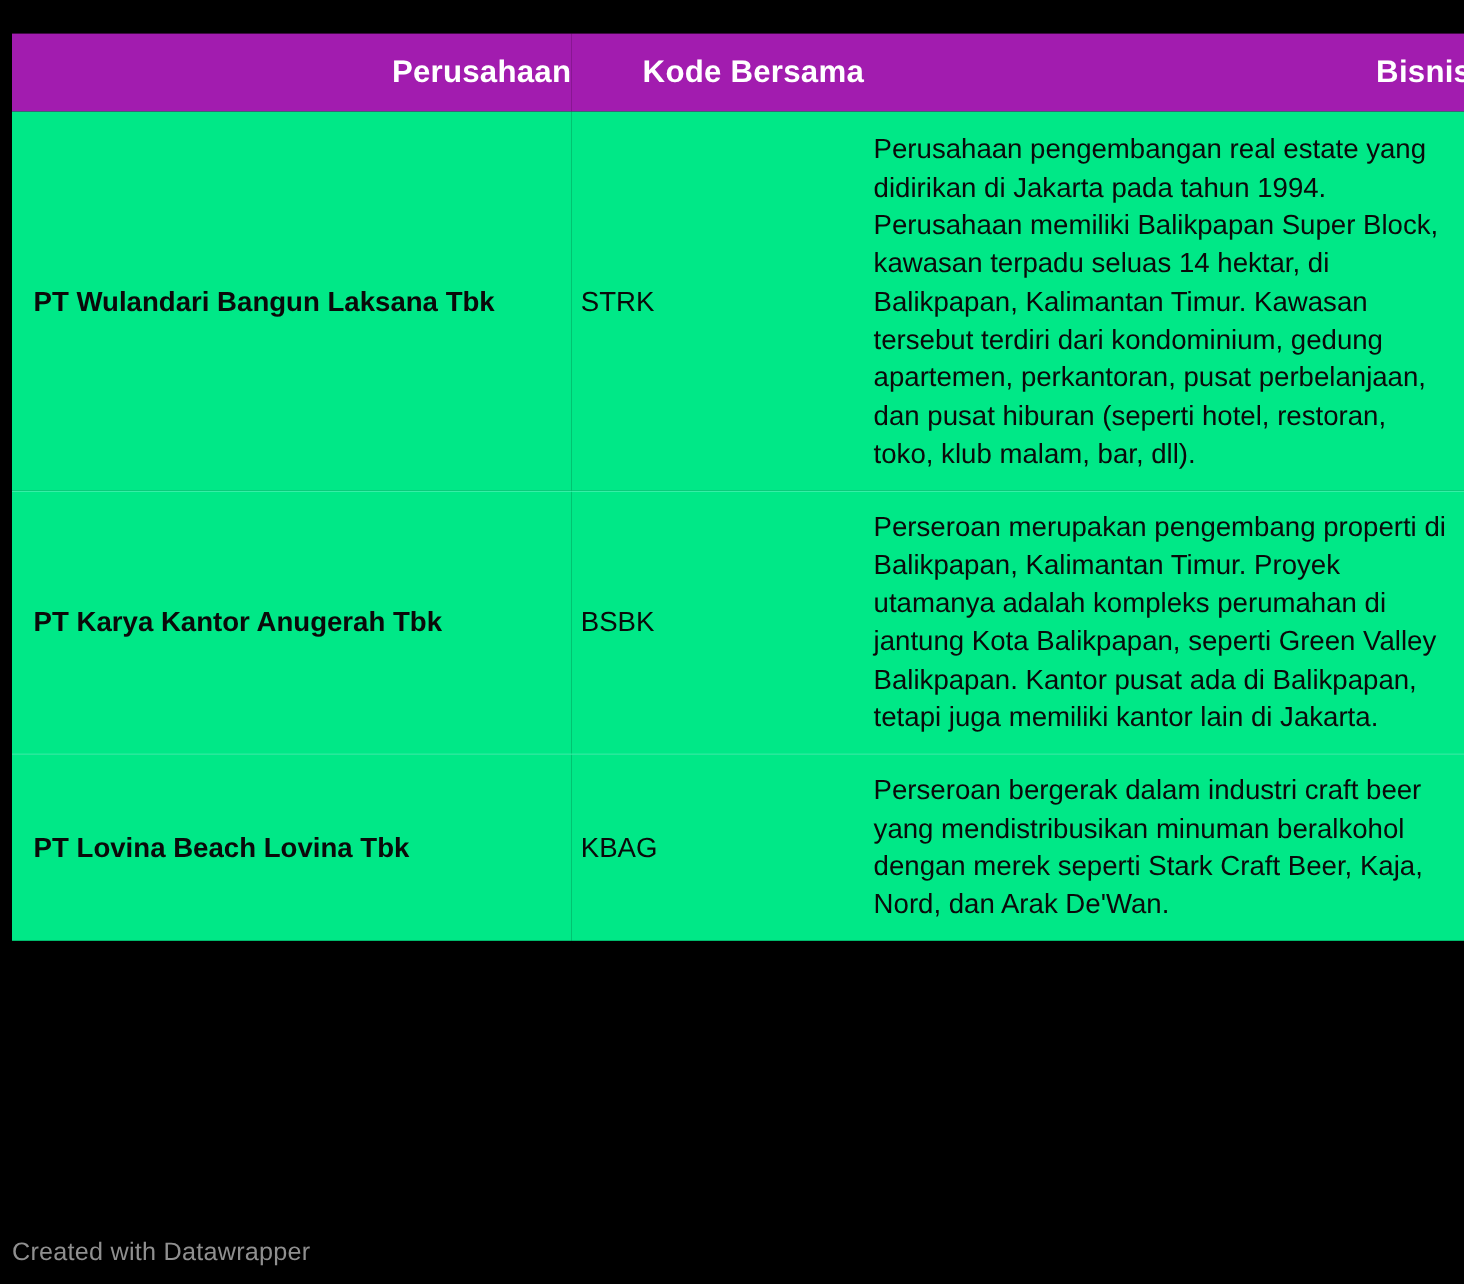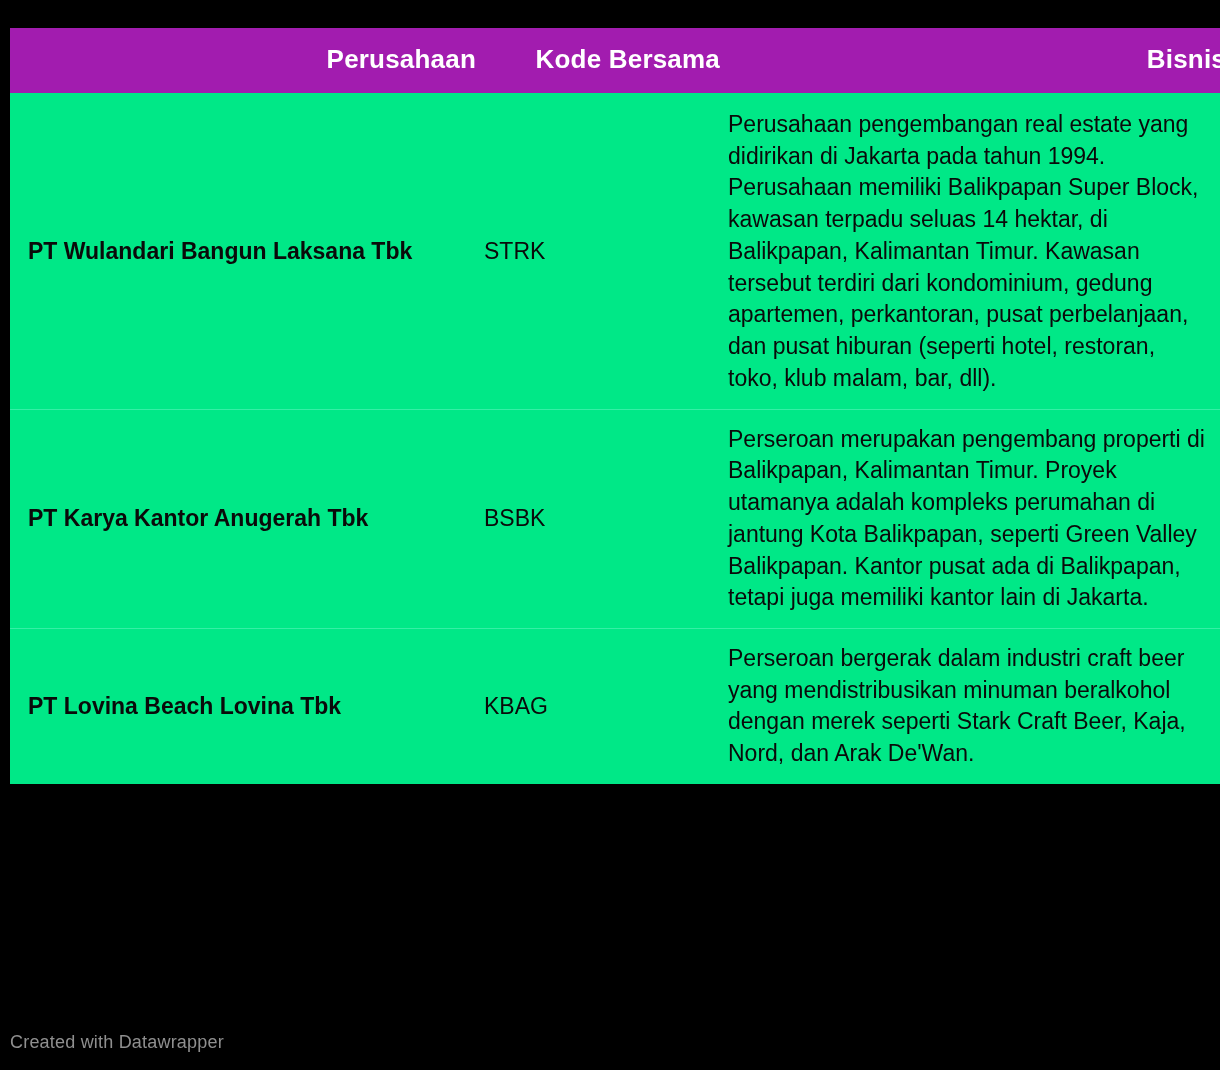--- a/index.html
+++ b/index.html
@@ -70,21 +70,21 @@
   table.data-table tbody td.cell-biz {
     padding-left: 8px;
     padding-right: 18px;
     vertical-align: middle;
   }
   .footer {
     position: absolute;
     left: 10px;
     top: 1032px;
     color: #8f8f8f;
-    font-size: 18px;
+    font-size: 21px;
     letter-spacing: 0.2px;
   }
   .footer-link {
     color: #8f8f8f;
     text-decoration: none;
   }
 </style>
 </head>
 <body>
 

